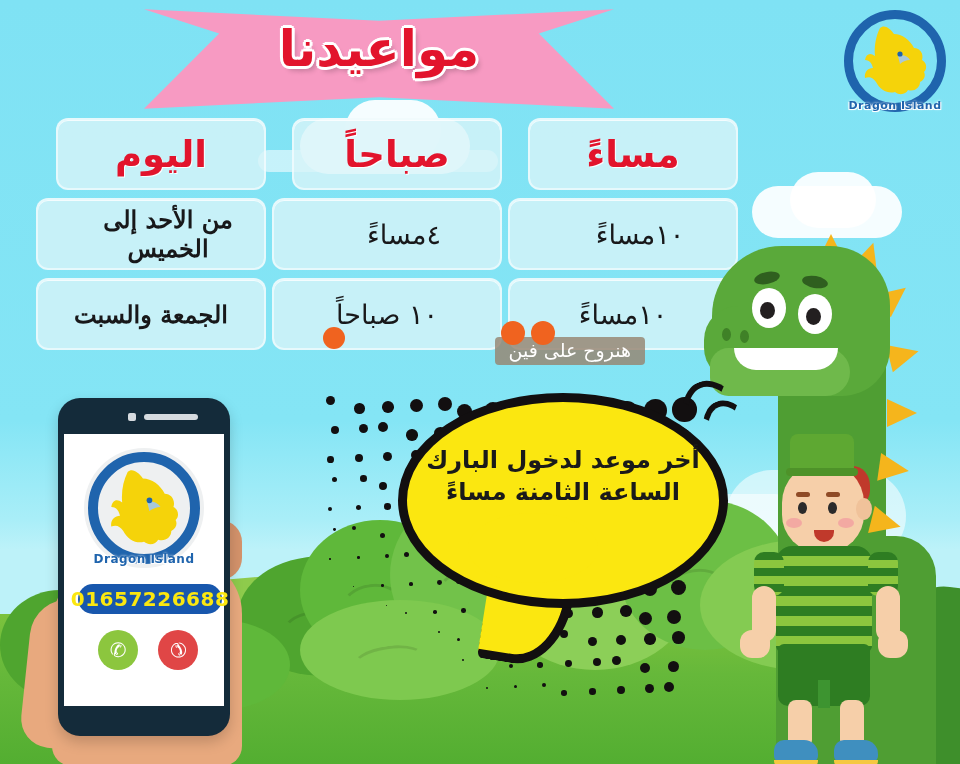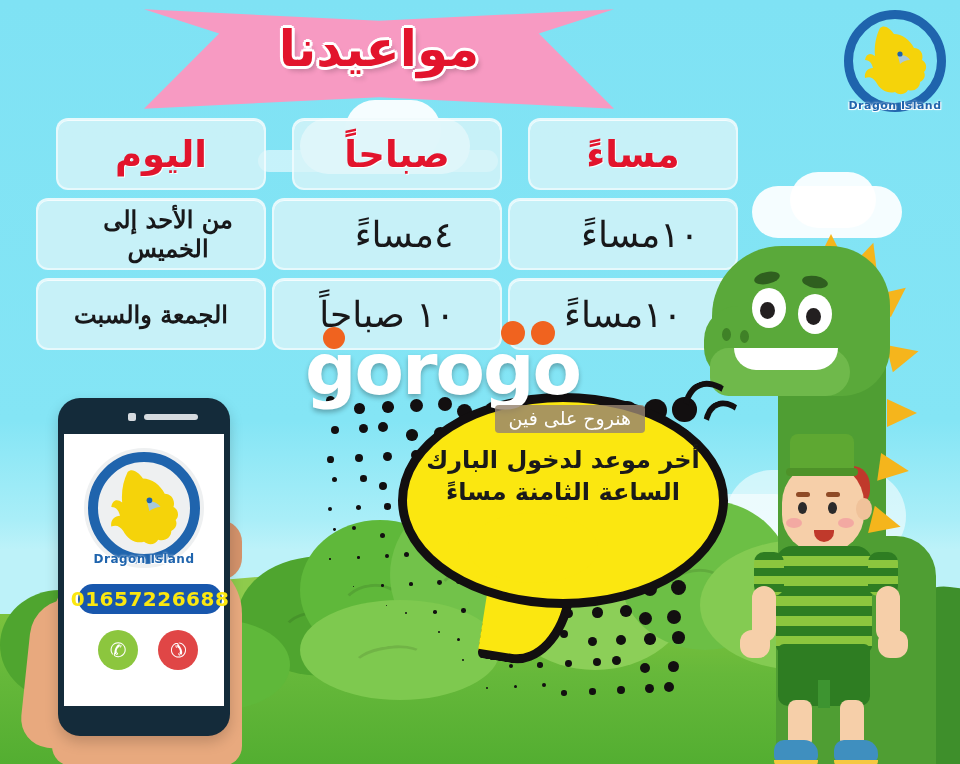--- a/index.html
+++ b/index.html
@@ -98,21 +98,21 @@
     text-align: center;
     direction: rtl;
     box-shadow: inset 0 1px 0 rgba(255,255,255,.8);
   }
   .row.head .cell { height: 72px; margin-left: 20px; }
   .head-text {
     font-size: 37px; font-weight: bold; color: #e2142c;
     text-shadow: 1px 1px 0 rgba(255,255,255,.9);
   }
   .body-text {
-    font-size: 36px; color: #18181a;
+    font-size: 27px; color: #18181a;
     font-family: "DejaVu Serif", "Liberation Serif", serif;
   }
   .body-text.small { font-size: 24px; font-weight: bold; }
   .row2 .cell { height: 72px; padding-left: 34px; }
   .row3 .cell { height: 72px; }
 
   
   .wm { position: absolute; left: 305px; top: 335px; width: 340px; z-index: 40; }
   .wm-logo {
     font-size: 72px; font-weight: bold; color: #ffffff; letter-spacing: -2px;
@@ -590,20 +590,19 @@
         <span>✆</span>
       </div>
       <div class="call-btn call-decline">
         <span style="transform:rotate(135deg);display:block;">✆</span>
       </div>
 
     </div>
   </div>
 
   <div class="wm">
-    <div class="wm-logo">gorogo</div>
     <div class="wm-dot" style="left:18px;top:-8px;width:22px;height:22px;"></div>
     <div class="wm-dot" style="left:196px;top:-14px;width:24px;height:24px;"></div>
     <div class="wm-dot" style="left:226px;top:-14px;width:24px;height:24px;"></div>
     <span class="wm-tag">هنروح على فين</span>
   </div>
 
 </div>
 
 </body></html>

